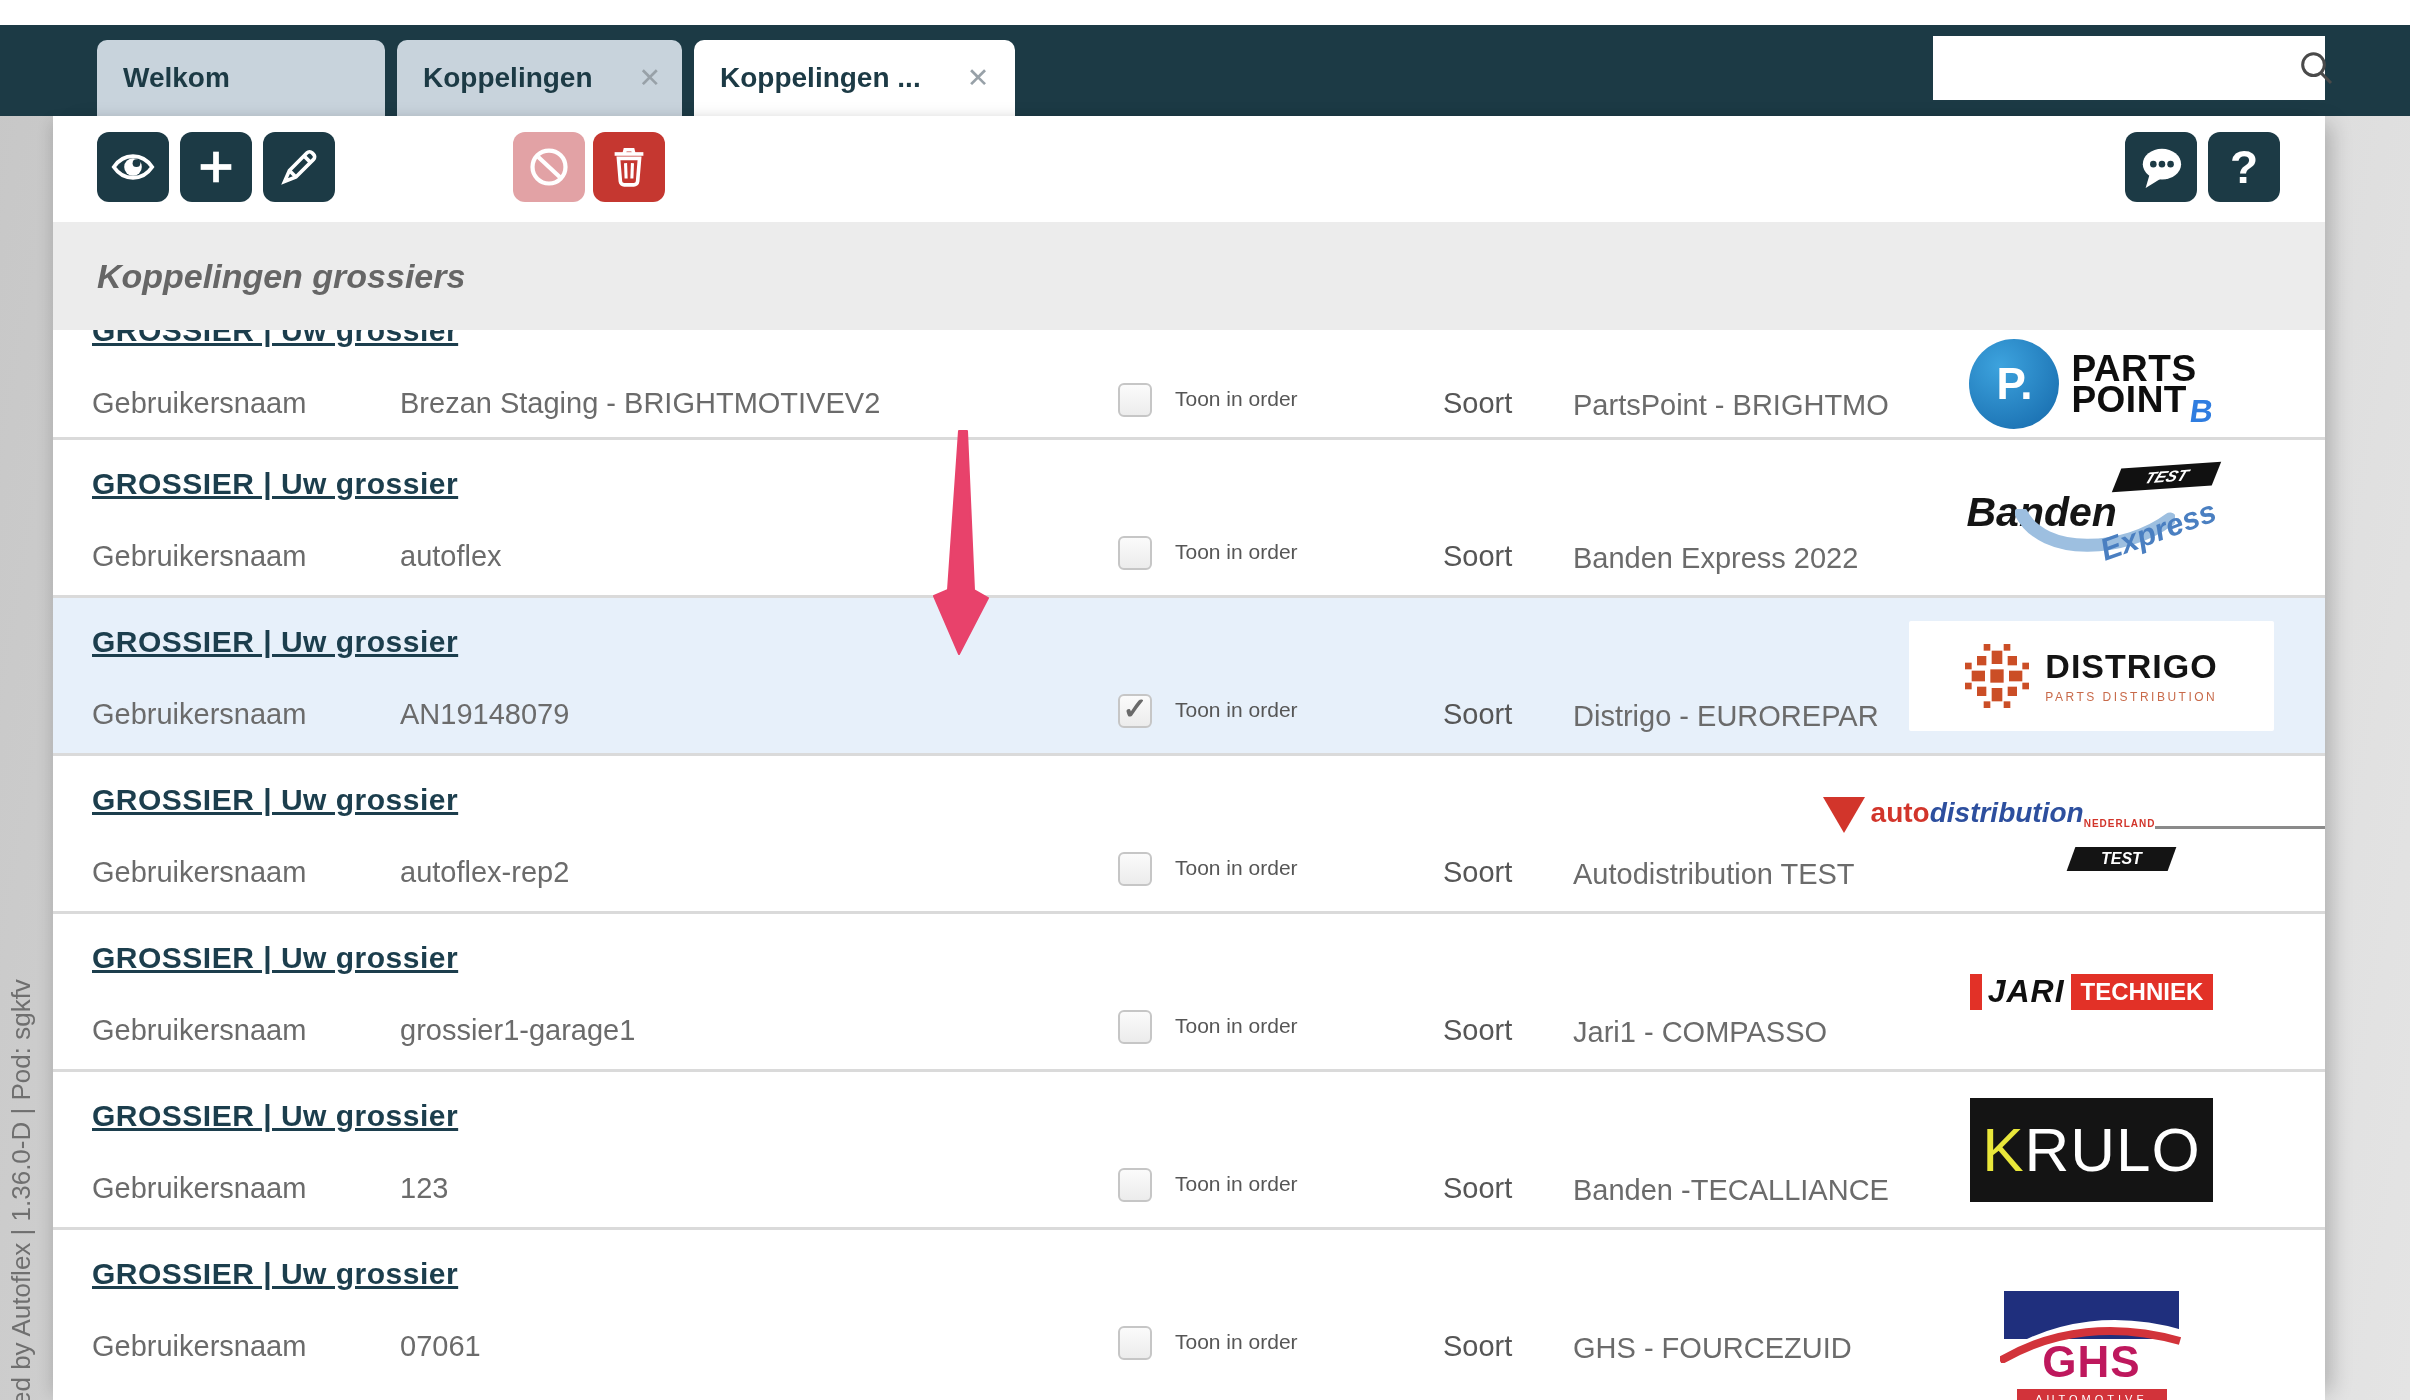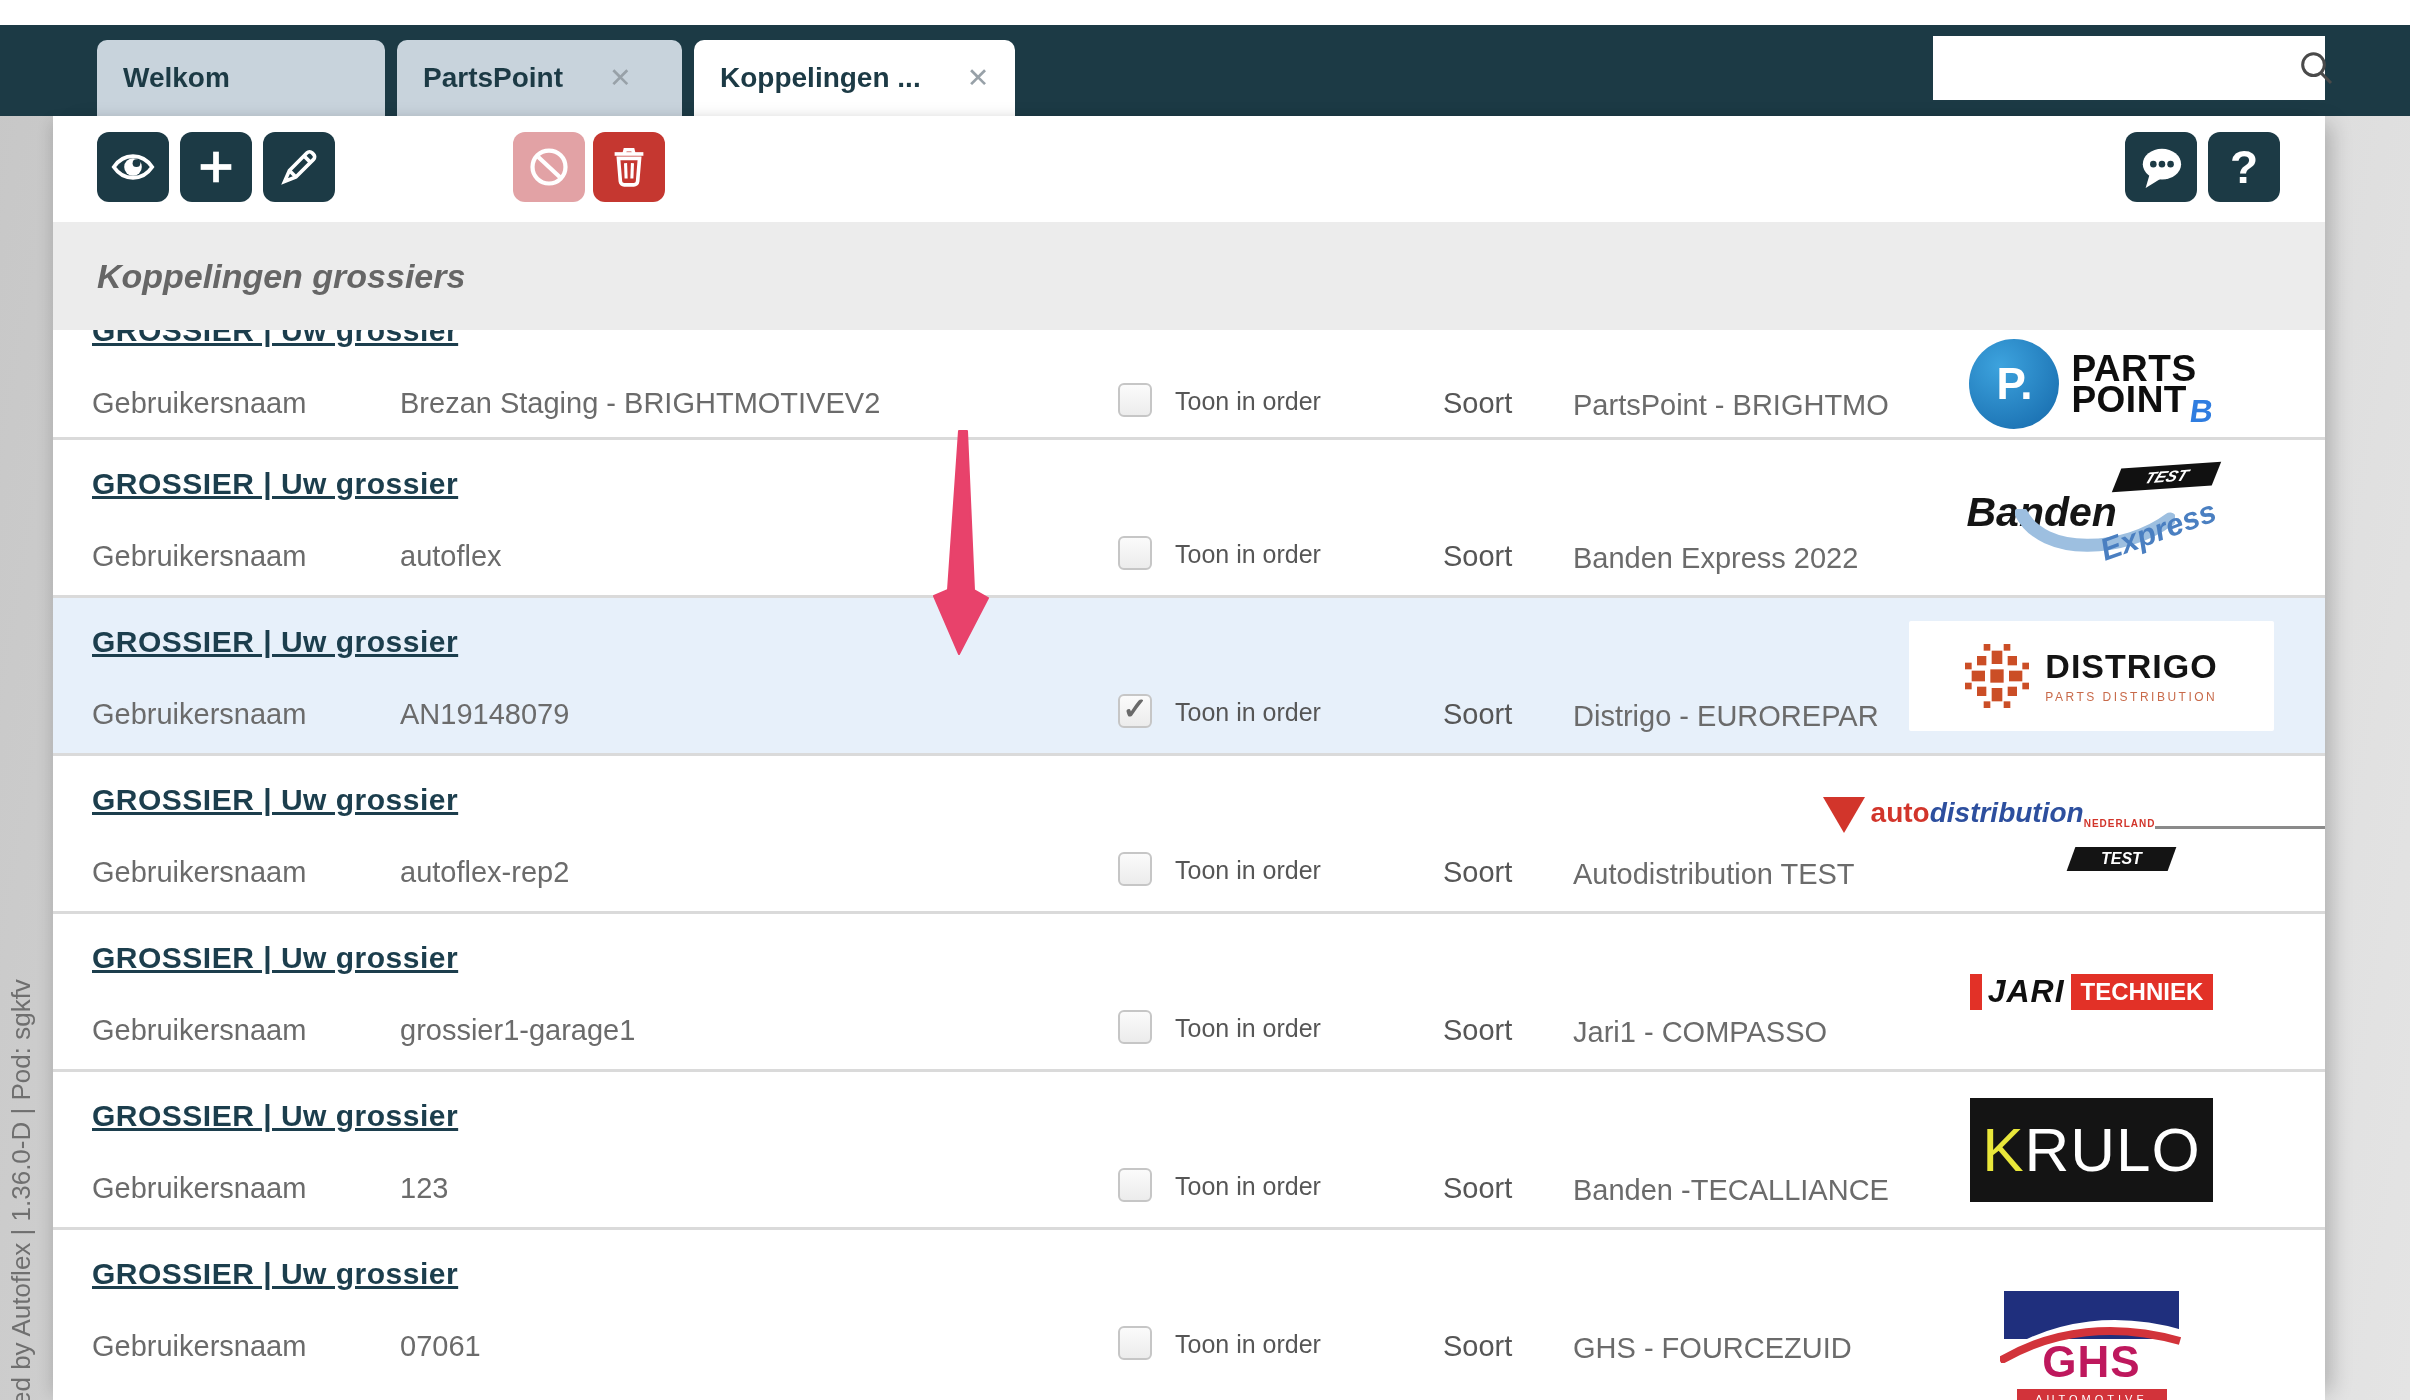--- a/index.html
+++ b/index.html
@@ -53,21 +53,21 @@
   .row:last-child { height:240px; border-bottom:none; }
   .row-heading { position:absolute; left:39px; top:calc(27px + var(--shift)); font-size:30px; font-weight:bold;
                  color:#1c3e4d; text-decoration:underline; letter-spacing:.5px; white-space:nowrap; cursor:pointer; }
   .u-label { position:absolute; left:39px; top:calc(100px + var(--shift)); font-size:29px; color:#6b6b6b; }
   .u-value { position:absolute; left:347px; top:calc(100px + var(--shift)); font-size:29px; color:#6b6b6b; white-space:nowrap; }
   .checkbox { position:absolute; left:1065px; top:calc(96px + var(--shift)); width:34px; height:34px;
               border:2px solid #c6c6c6; border-radius:6px; background:linear-gradient(#fbfbfb,#ececec); cursor:pointer;
               display:flex; align-items:center; justify-content:center; }
   .checkbox .check { display:none; font-size:30px; font-weight:bold; color:#6a6a6a; line-height:1; margin-top:-4px; }
   .row.checked .checkbox .check { display:block; }
-  .t-label { position:absolute; left:1122px; top:calc(100px + var(--shift)); font-size:25px; color:#565656; }
+  .t-label { position:absolute; left:1122px; top:calc(100px + var(--shift)); font-size:21px; color:#565656; }
   .s-label { position:absolute; left:1390px; top:calc(100px + var(--shift)); font-size:29px; color:#565656; }
   .s-value { position:absolute; left:1520px; top:calc(102px + var(--shift)); width:334px; font-size:29px; color:#6b6b6b;
              white-space:nowrap; overflow:hidden; }
   .logo-slot { position:absolute; left:1856px; top:0; width:365px; height:100%;
                display:flex; align-items:center; justify-content:center; }
   .logo { flex:0 0 auto; }
 
   
   .logo-pp { display:flex; align-items:center; gap:12px; }
   .pp-circle { width:90px; height:90px; border-radius:50%; background:radial-gradient(circle at 35% 30%,#3da3de,#1467a9);
@@ -135,21 +135,21 @@
 
 <div class="page">
   <div class="top-strip"></div>
 
   <div class="app-header">
     <div class="tabs">
       <div class="tab tab-welkom">
         <span>Welkom</span>
       </div>
       <div class="tab tab-werkorders">
-        <span>PartsPoint</span>
+        <span>Koppelingen</span>
         <span class="tab-close">✕</span>
       </div>
       <div class="tab tab-koppelingen active">
         <span>Koppelingen ...</span>
         <span class="tab-close">✕</span>
       </div>
     </div>
     <div class="search-box">
       <input class="search-input" value="" style="">
       <svg class="search-icon" viewBox="0 0 24 24" fill="none" stroke="#4a4a4a" stroke-width="1.8">

